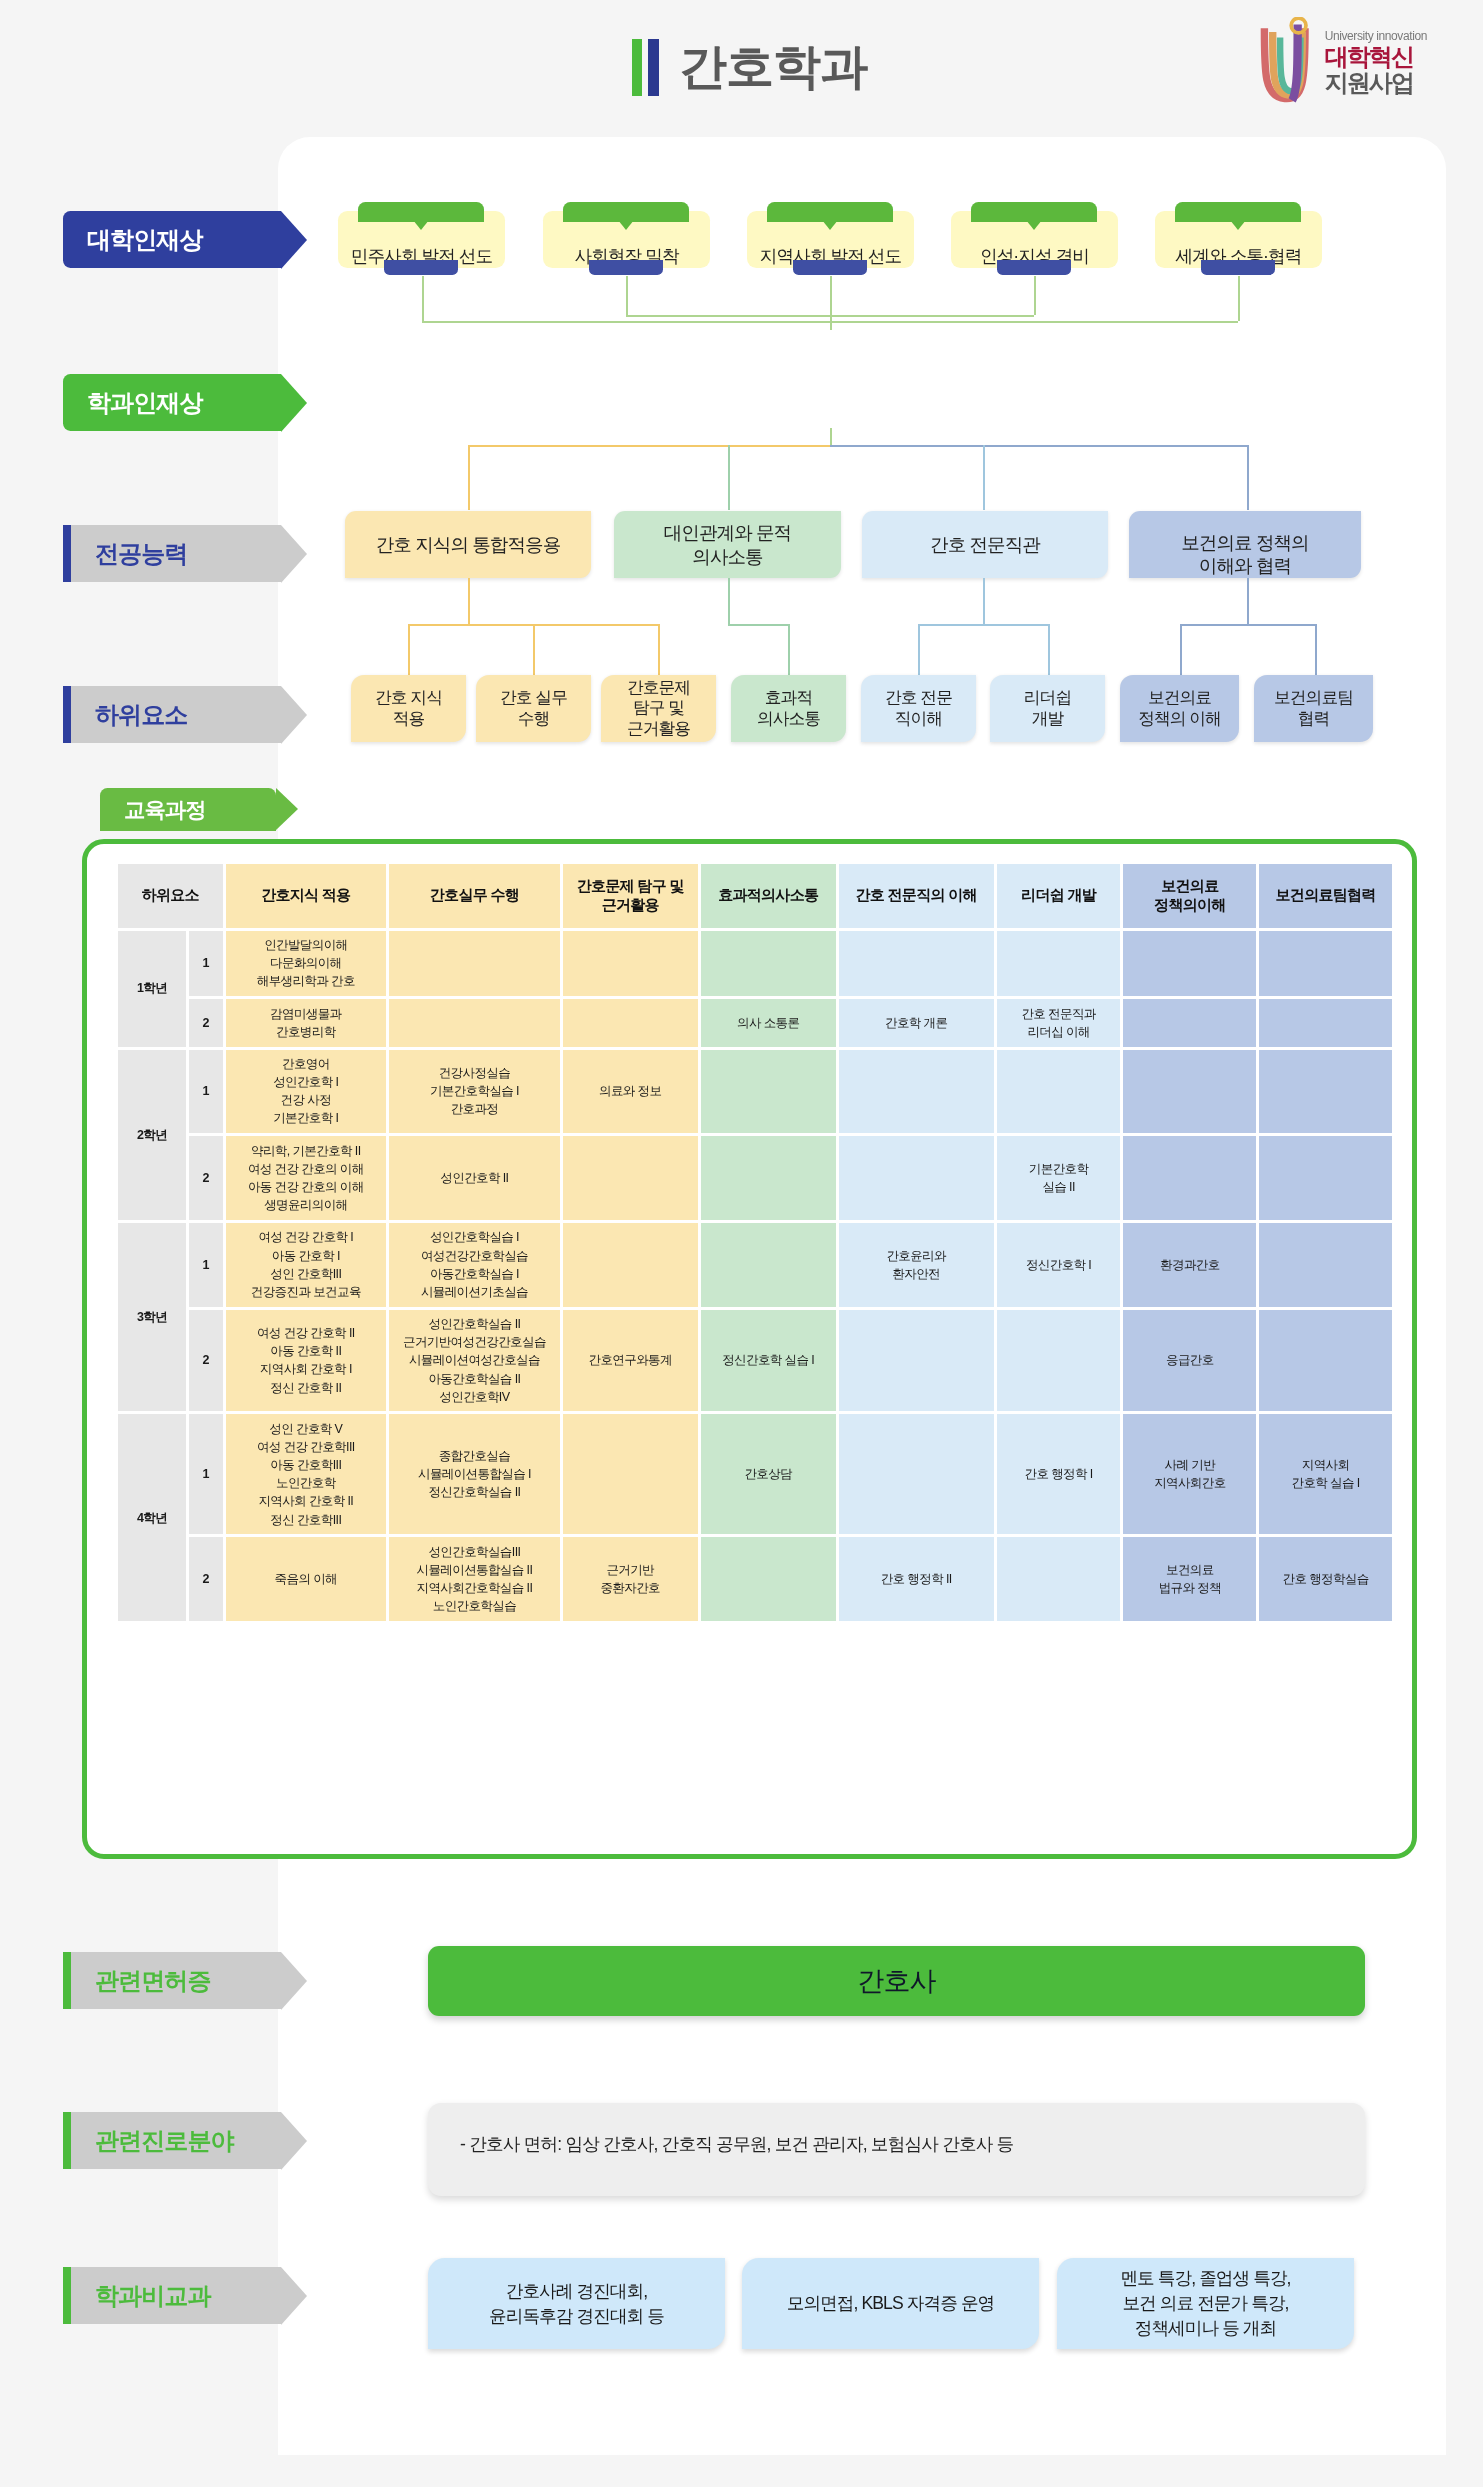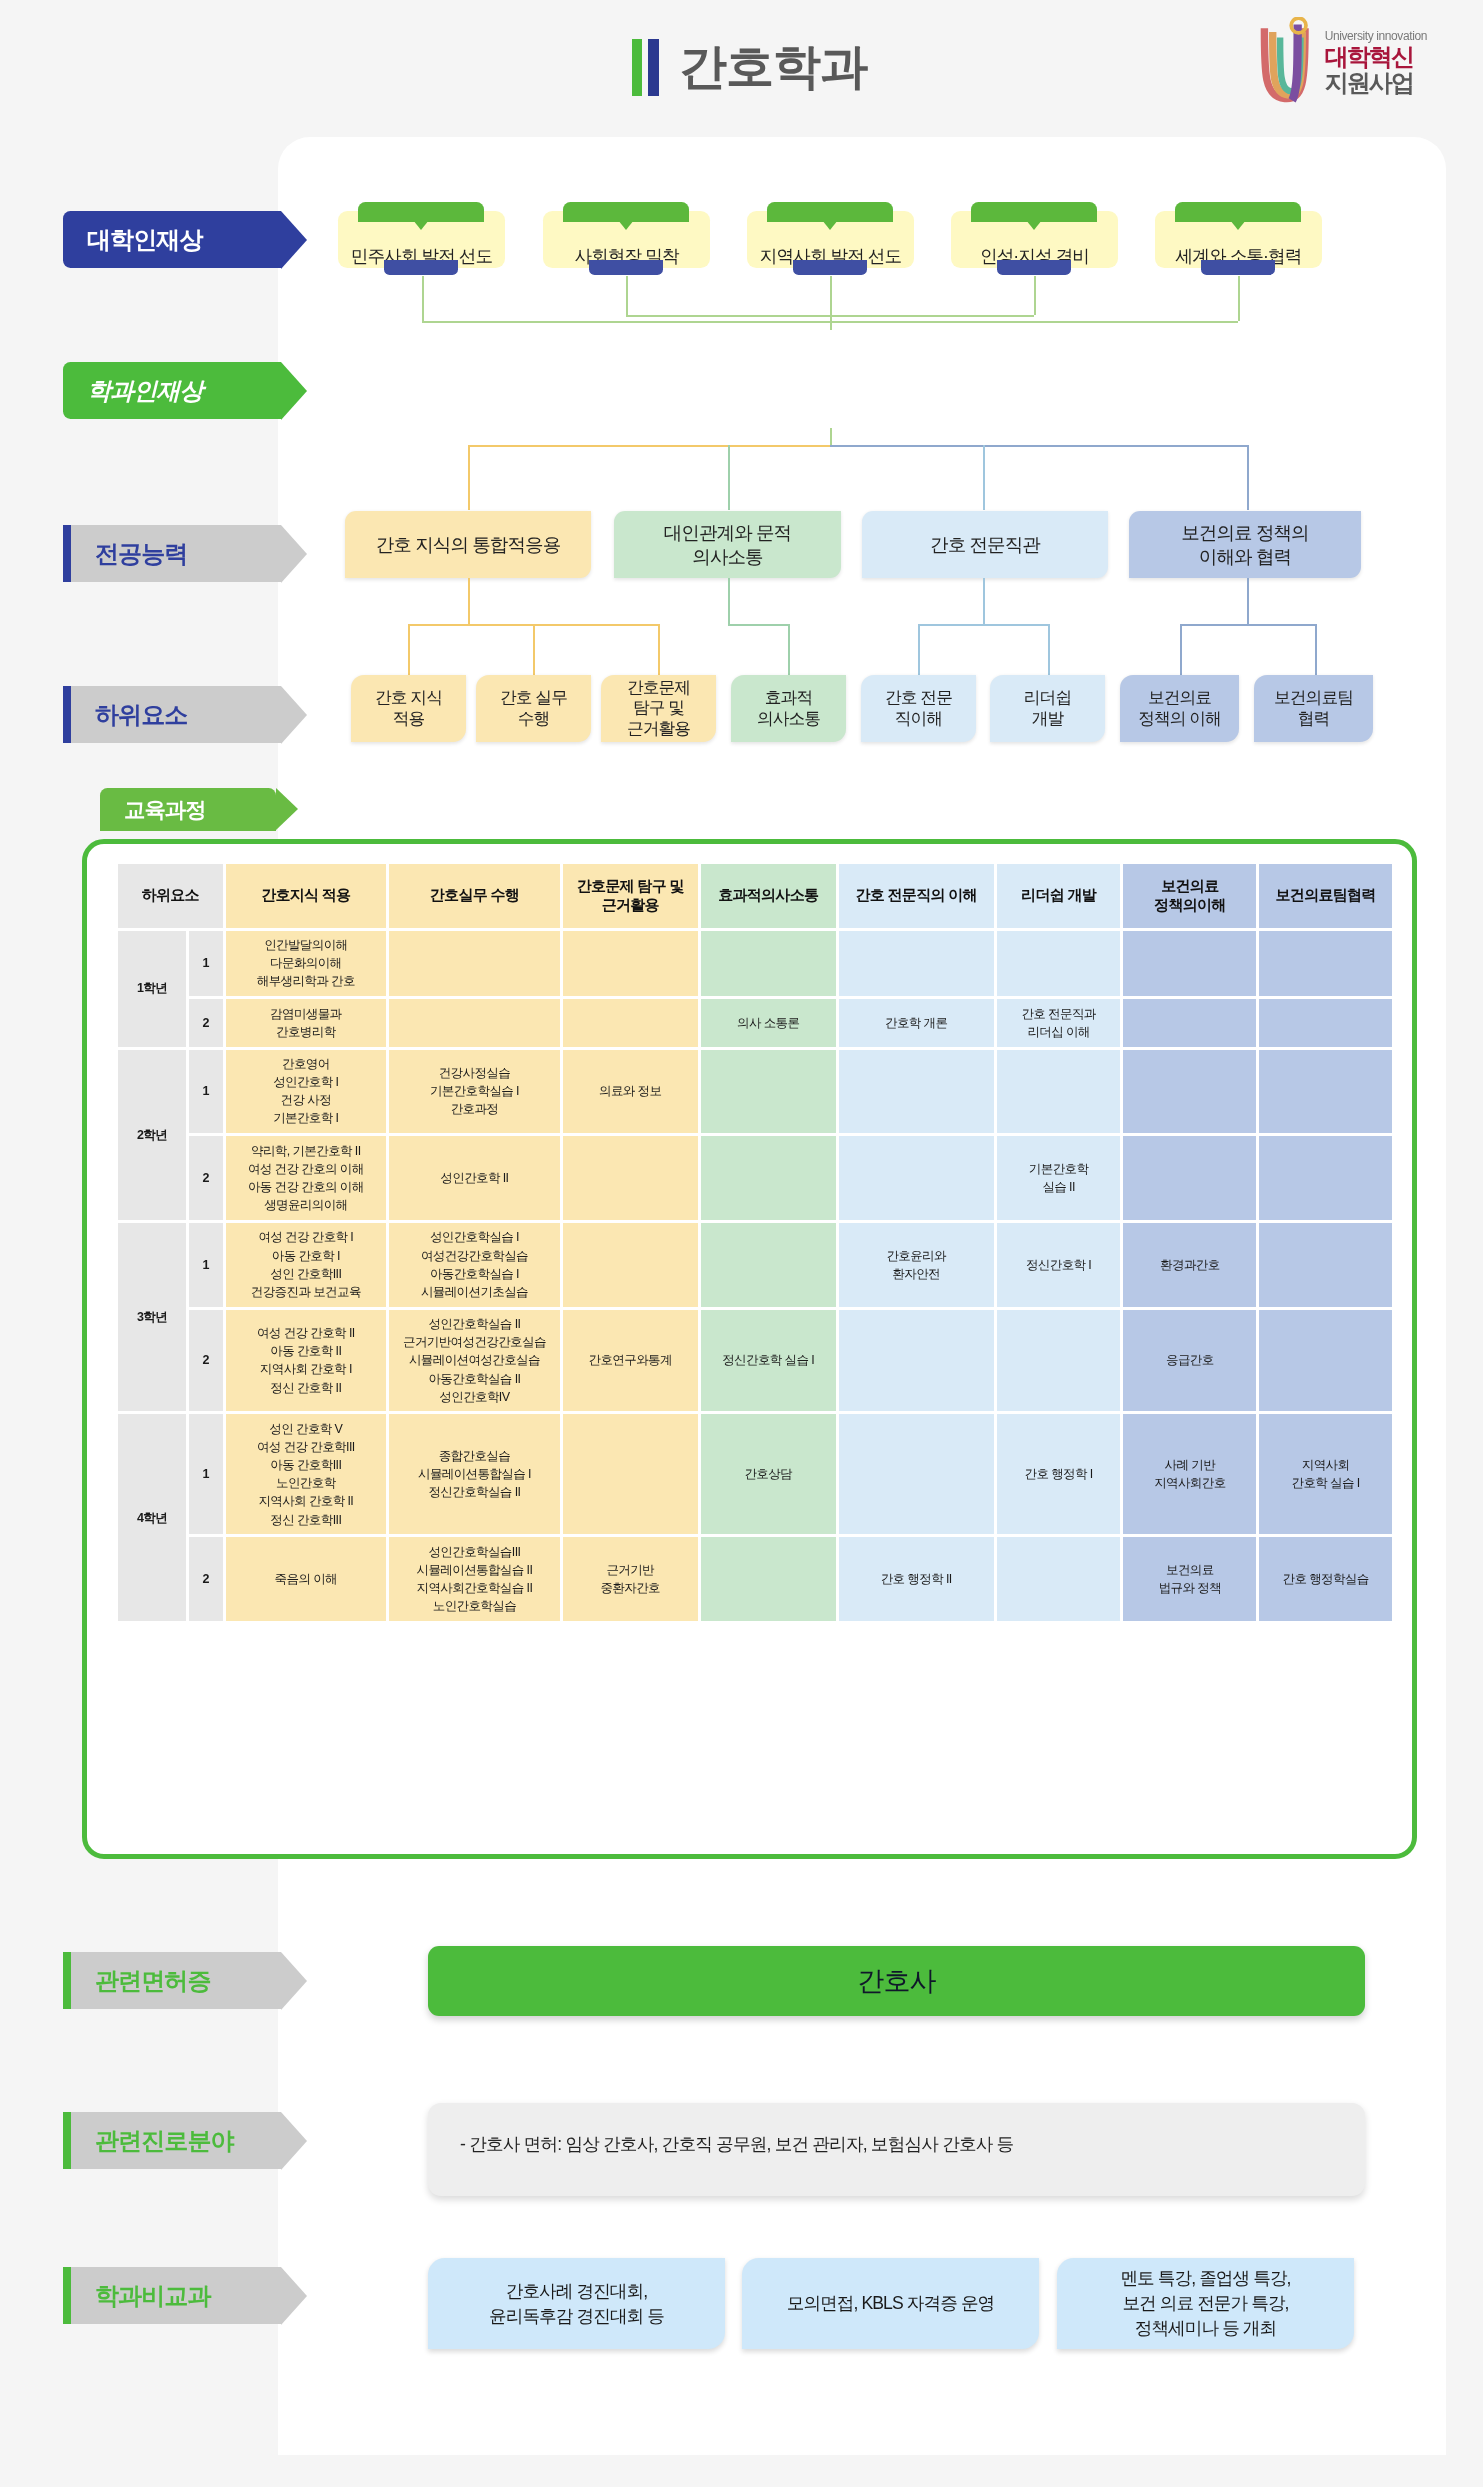--- a/index.html
+++ b/index.html
@@ -379,21 +379,21 @@
   </div>
 
   <div class="conn v ln-green" style="left:422px; top:276px; height:45px;"></div>
   <div class="conn v ln-green" style="left:626px; top:276px; height:39px;"></div>
   <div class="conn v ln-green" style="left:830px; top:276px; height:54px;"></div>
   <div class="conn v ln-green" style="left:1034px; top:276px; height:39px;"></div>
   <div class="conn v ln-green" style="left:1238px; top:276px; height:45px;"></div>
   <div class="conn h ln-green" style="left:422px; top:321px; width:816px;"></div>
   <div class="conn h ln-green" style="left:626px; top:315px; width:408px;"></div>
 
-  <div class="tag tag-green" style="left:63px; top:362px; width:218px;font-style:italic;">학과인재상</div>
+  <div class="tag tag-green" style="left:63px; top:374px; width:218px;">학과인재상</div>
 
   <div class="conn v ln-green" style="left:830px; top:428px; height:16.7px;"></div>
   <div class="conn h ln-yellow" style="left:468px; top:445px; width:362px;"></div>
   <div class="conn h ln-dblue" style="left:830px; top:445px; width:417px;"></div>
   <div class="conn v ln-yellow" style="left:468px; top:445px; height:65px;"></div>
   <div class="conn v ln-gr" style="left:728px; top:445px; height:65px;"></div>
   <div class="conn v ln-blue" style="left:983px; top:445px; height:65px;"></div>
   <div class="conn v ln-dblue" style="left:1247px; top:445px; height:65px;"></div>
 
   <div class="tag tag-gray" style="left:63px; top:525px; width:218px;">전공능력</div>
@@ -401,21 +401,21 @@
   <div class="comp-box c-yellow" style="left:345px; top:511px; width:246px;">
     <span class="nowrap">간호 지식의 통합적응용</span>
   </div>
   <div class="comp-box c-green" style="left:614px; top:511px; width:227px;">
     <span class="nowrap">대인관계와 문적
 의사소통</span>
   </div>
   <div class="comp-box c-blue" style="left:862px; top:511px; width:246px;">
     <span class="nowrap">간호 전문직관</span>
   </div>
-  <div class="comp-box c-dblue" style="left:1129px; top:511px; width:232px;">
+  <div class="comp-box c-dblue" style="left:1129px; top:511px; width:232px;align-items:flex-end;">
     <span class="nowrap">보건의료 정책의
 이해와 협력</span>
   </div>
 
   <div class="conn v ln-yellow" style="left:468px; top:578px; height:46px;"></div>
   <div class="conn h ln-yellow" style="left:408px; top:624px; width:250px;"></div>
   <div class="conn v ln-yellow" style="left:408px; top:624px; height:51px;"></div>
   <div class="conn v ln-yellow" style="left:533px; top:624px; height:51px;"></div>
   <div class="conn v ln-yellow" style="left:658px; top:624px; height:51px;"></div>
 

